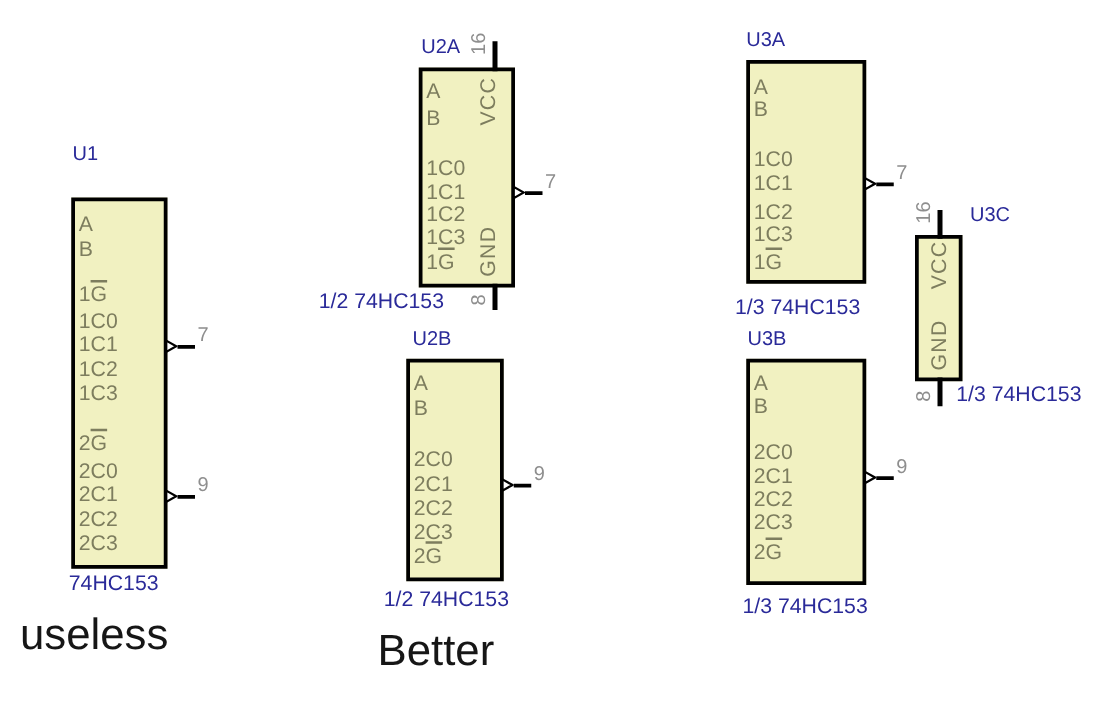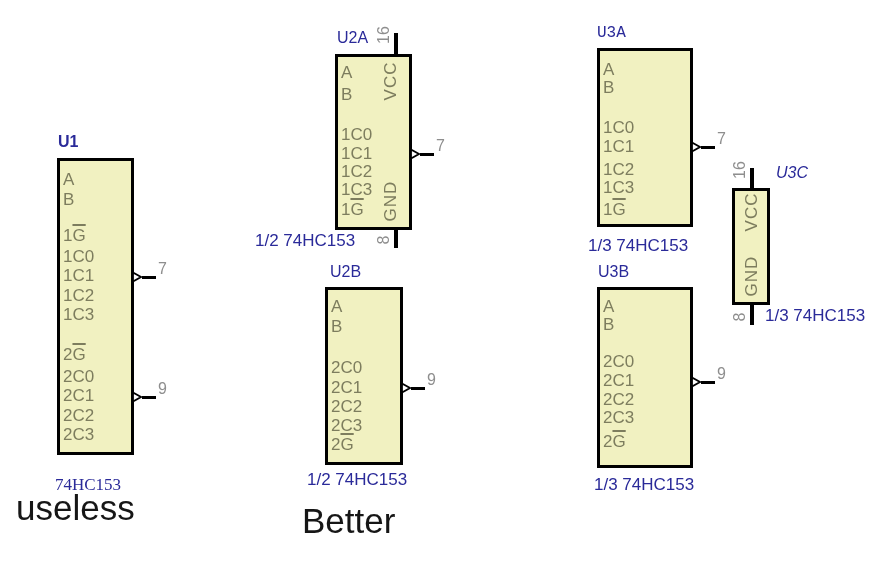--- a/index.html
+++ b/index.html
@@ -21,22 +21,22 @@
   .caption{position:absolute;color:var(--caption,#161616);font-size:35px;white-space:nowrap;}
   .watermark{position:absolute;left:699px;top:539px;font-size:18px;letter-spacing:.5px;color:var(--wm,#a6d4a6);white-space:nowrap;}
 </style>
 </head>
 <body>
 
 <div id="screen">
   <div id="chips-root">
       <div style="position: absolute; left: 0px; top: 0px;">
         <div class="chip-box" style="left: 57px; top: 158px; width: 77px; height: 297px;"></div>
-        <div class="ref-label" style="left: 58px; top: 133px; font-weight: bold;">U1</div>
-        <div class="part-label" style="left: 55px; top: 475px; font-family: Liberation Serif, serif;">74HC153</div>
+        <div class="ref-label" style="left: 58px; top: 115px;">U1</div>
+        <div class="part-label" style="left: 55px; top: 457px;">74HC153</div>
         <span class="pin-label" style="left: 63px; top: 170px;">A</span>
         <span class="pin-label" style="left: 63px; top: 190px;">B</span>
         <span class="pin-label" style="left: 63px; top: 226px;"><span>1</span><span class="overbar">G</span></span>
         <span class="pin-label" style="left: 63px; top: 247px;">1C0</span>
         <span class="pin-label" style="left: 63px; top: 266px;">1C1</span>
         <span class="pin-label" style="left: 63px; top: 286px;">1C2</span>
         <span class="pin-label" style="left: 63px; top: 305px;">1C3</span>
         <span class="pin-label" style="left: 63px; top: 345px;"><span>2</span><span class="overbar">G</span></span>
         <span class="pin-label" style="left: 63px; top: 367px;">2C0</span>
         <span class="pin-label" style="left: 63px; top: 386px;">2C1</span>
@@ -96,21 +96,21 @@
         <div class="pin-row" style="left: 401px; top: 378px;">
           <svg width="10" height="12" viewBox="0 0 10 12" style="flex: 0 0 auto;">
             <polygon points="1,1.5 9,6 1,10.5" fill="#ffffff" stroke="#000000" stroke-width="1.8"></polygon>
           </svg>
           <span class="pin-line" style="width: 14px;"></span>
           <span class="pin-num">9</span>
         </div>
       </div>
       <div style="position: absolute; left: 0px; top: 0px;">
         <div class="chip-box" style="left: 597px; top: 48px; width: 96px; height: 179px;"></div>
-        <div class="ref-label" style="left: 597px; top: 24px; font-family: Liberation Mono, monospace;">U3A</div>
+        <div class="ref-label" style="left: 597px; top: 24px;">U3A</div>
         <div class="part-label" style="left: 588px; top: 236px;">1/3 74HC153</div>
         <span class="pin-label" style="left: 603px; top: 60px;">A</span>
         <span class="pin-label" style="left: 603px; top: 78px;">B</span>
         <span class="pin-label" style="left: 603px; top: 118px;">1C0</span>
         <span class="pin-label" style="left: 603px; top: 137px;">1C1</span>
         <span class="pin-label" style="left: 603px; top: 160px;">1C2</span>
         <span class="pin-label" style="left: 603px; top: 178px;">1C3</span>
         <span class="pin-label" style="left: 603px; top: 200px;"><span>1</span><span class="overbar">G</span></span>
         <div class="pin-row" style="left: 691px; top: 137px;">
           <svg width="10" height="12" viewBox="0 0 10 12" style="flex: 0 0 auto;">
@@ -134,21 +134,21 @@
         <div class="pin-row" style="left: 691px; top: 372px;">
           <svg width="10" height="12" viewBox="0 0 10 12" style="flex: 0 0 auto;">
             <polygon points="1,1.5 9,6 1,10.5" fill="#ffffff" stroke="#000000" stroke-width="1.8"></polygon>
           </svg>
           <span class="pin-line" style="width: 14px;"></span>
           <span class="pin-num">9</span>
         </div>
       </div>
       <div style="position: absolute; left: 0px; top: 0px;">
         <div class="chip-box" style="left: 732px; top: 188px; width: 38px; height: 117px;"></div>
-        <div class="ref-label" style="left: 776px; top: 164px; font-style: italic;">U3C</div>
+        <div class="ref-label" style="left: 776px; top: 164px;">U3C</div>
         <div class="part-label" style="left: 765px; top: 306px;">1/3 74HC153</div>
         <div class="vpin" style="left: 750px; top: 168px; height: 23px;"></div>
         <div class="rot-num" style="left: 725px; top: 161px;">16</div>
         <div class="vpin" style="left: 750px; top: 302px; height: 23px;"></div>
         <div class="rot-num" style="left: 725px; top: 308px;">8</div>
         <div class="vlabel" style="width: 90px; left: 707px; top: 202px;">VCC</div>
         <div class="vlabel" style="width: 90px; left: 707px; top: 266px;">GND</div>
       </div>
     </div>
   <div class="caption" style="left:302px;top:501px">Better</div>

